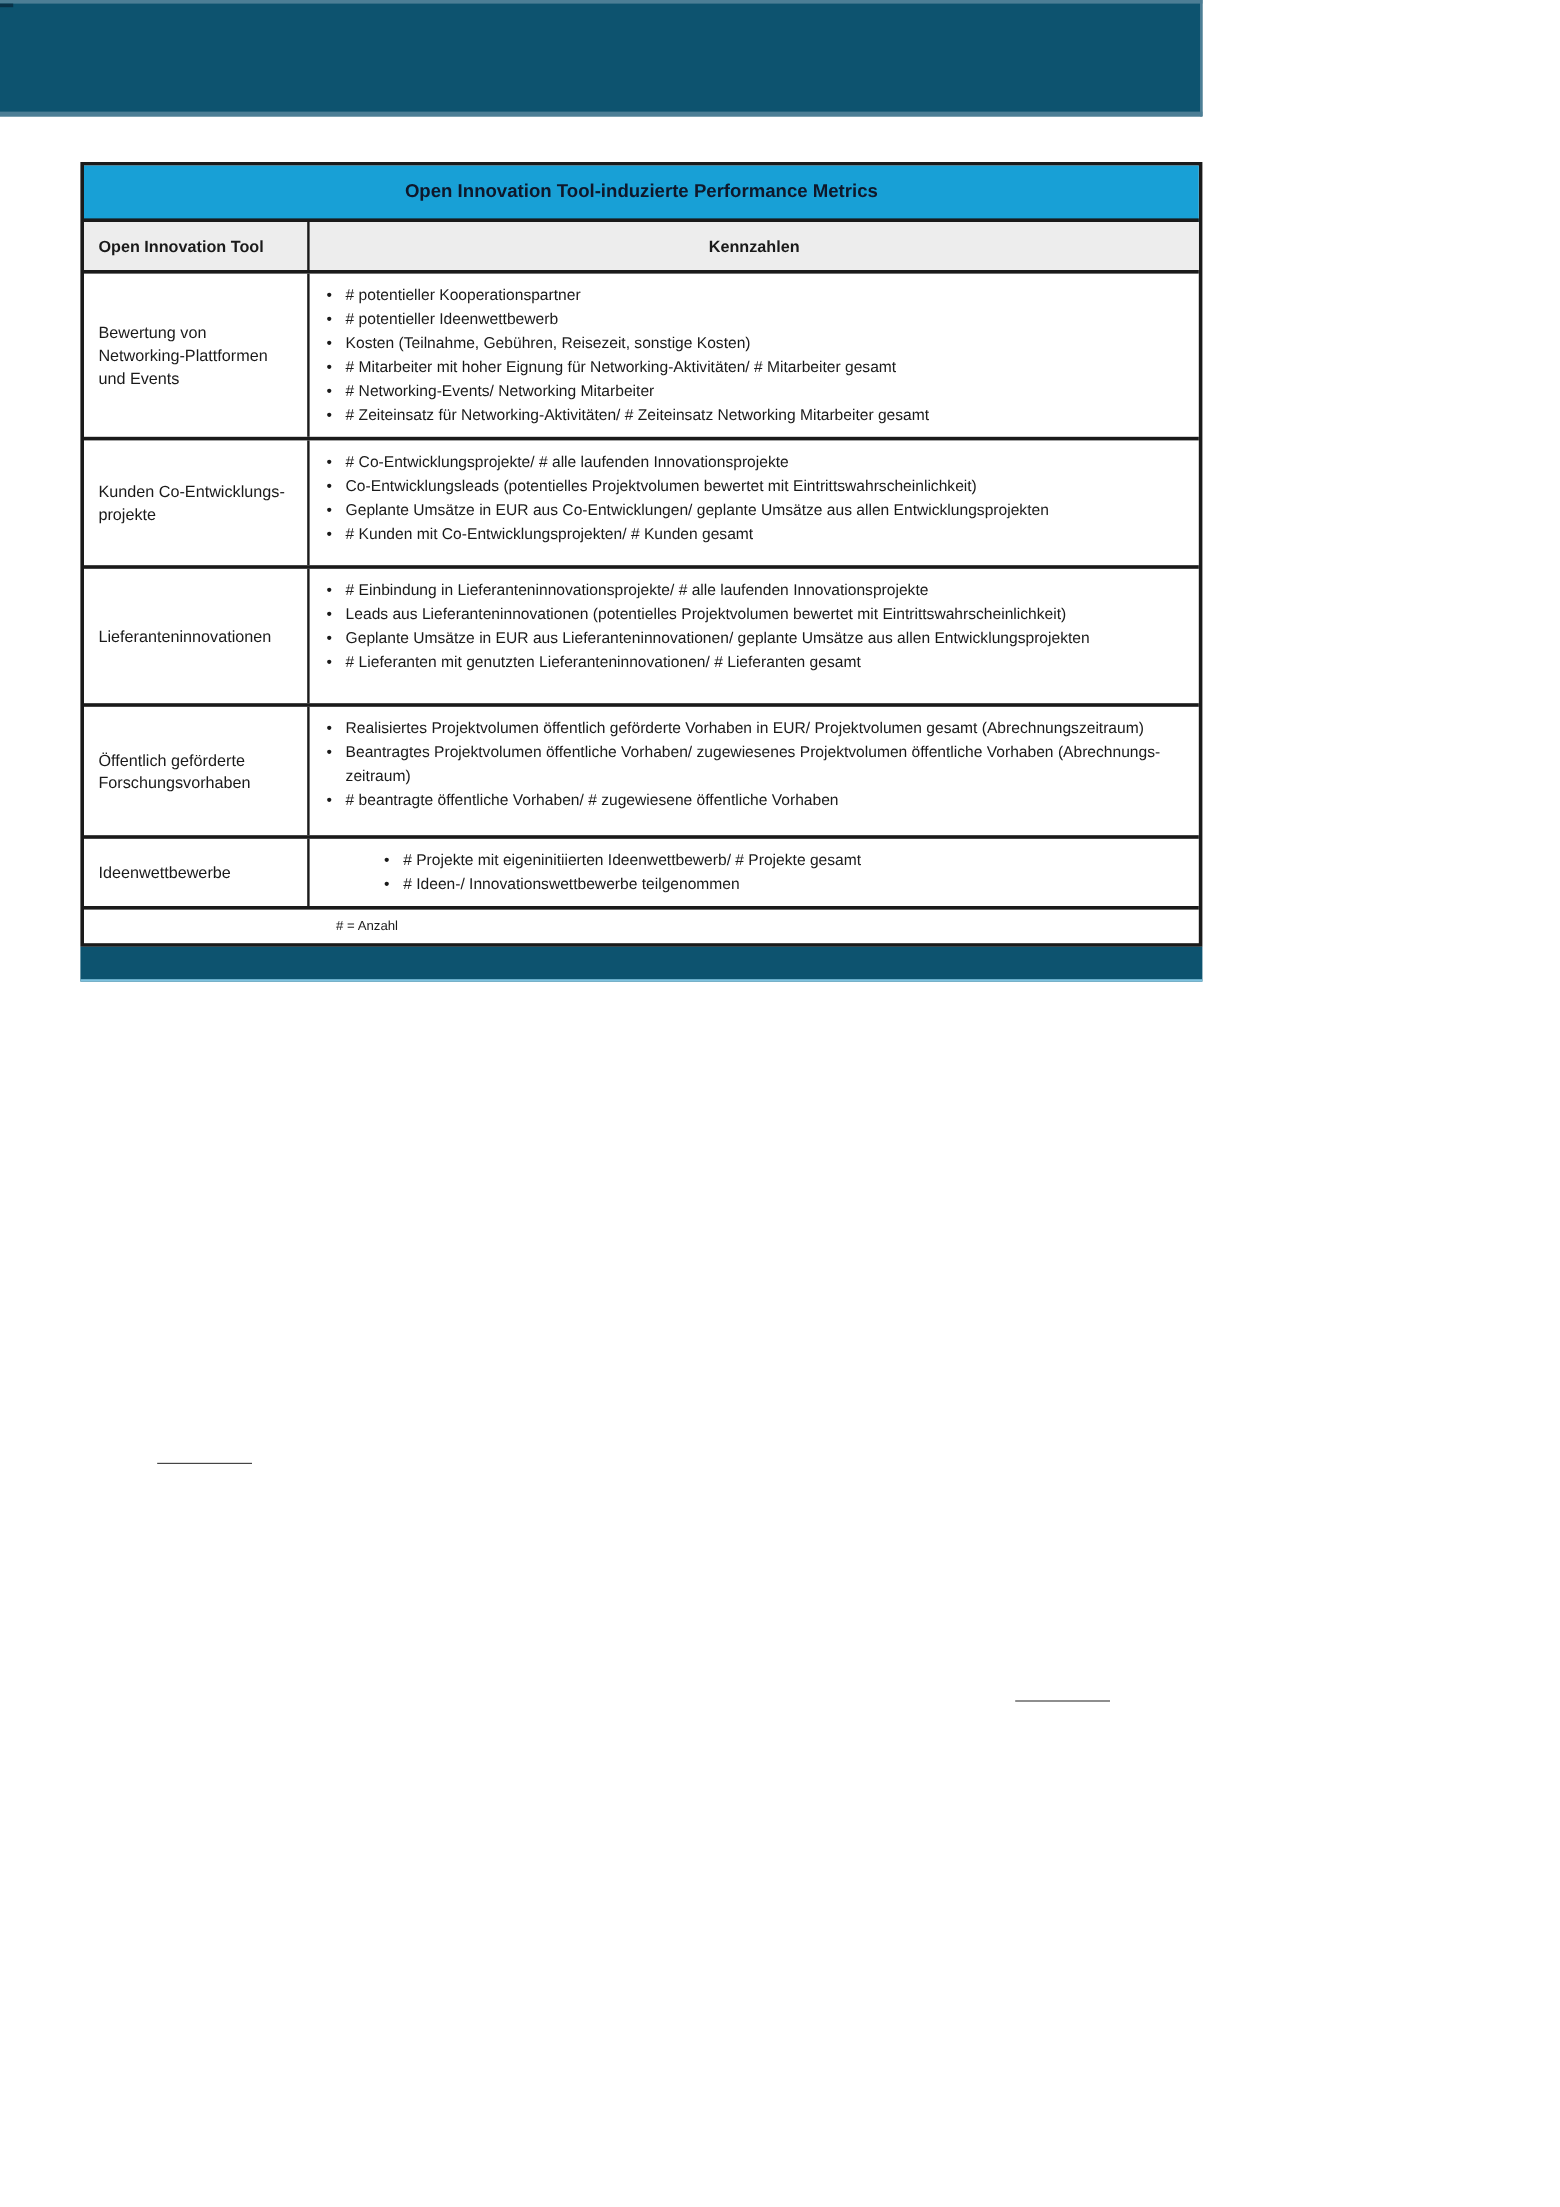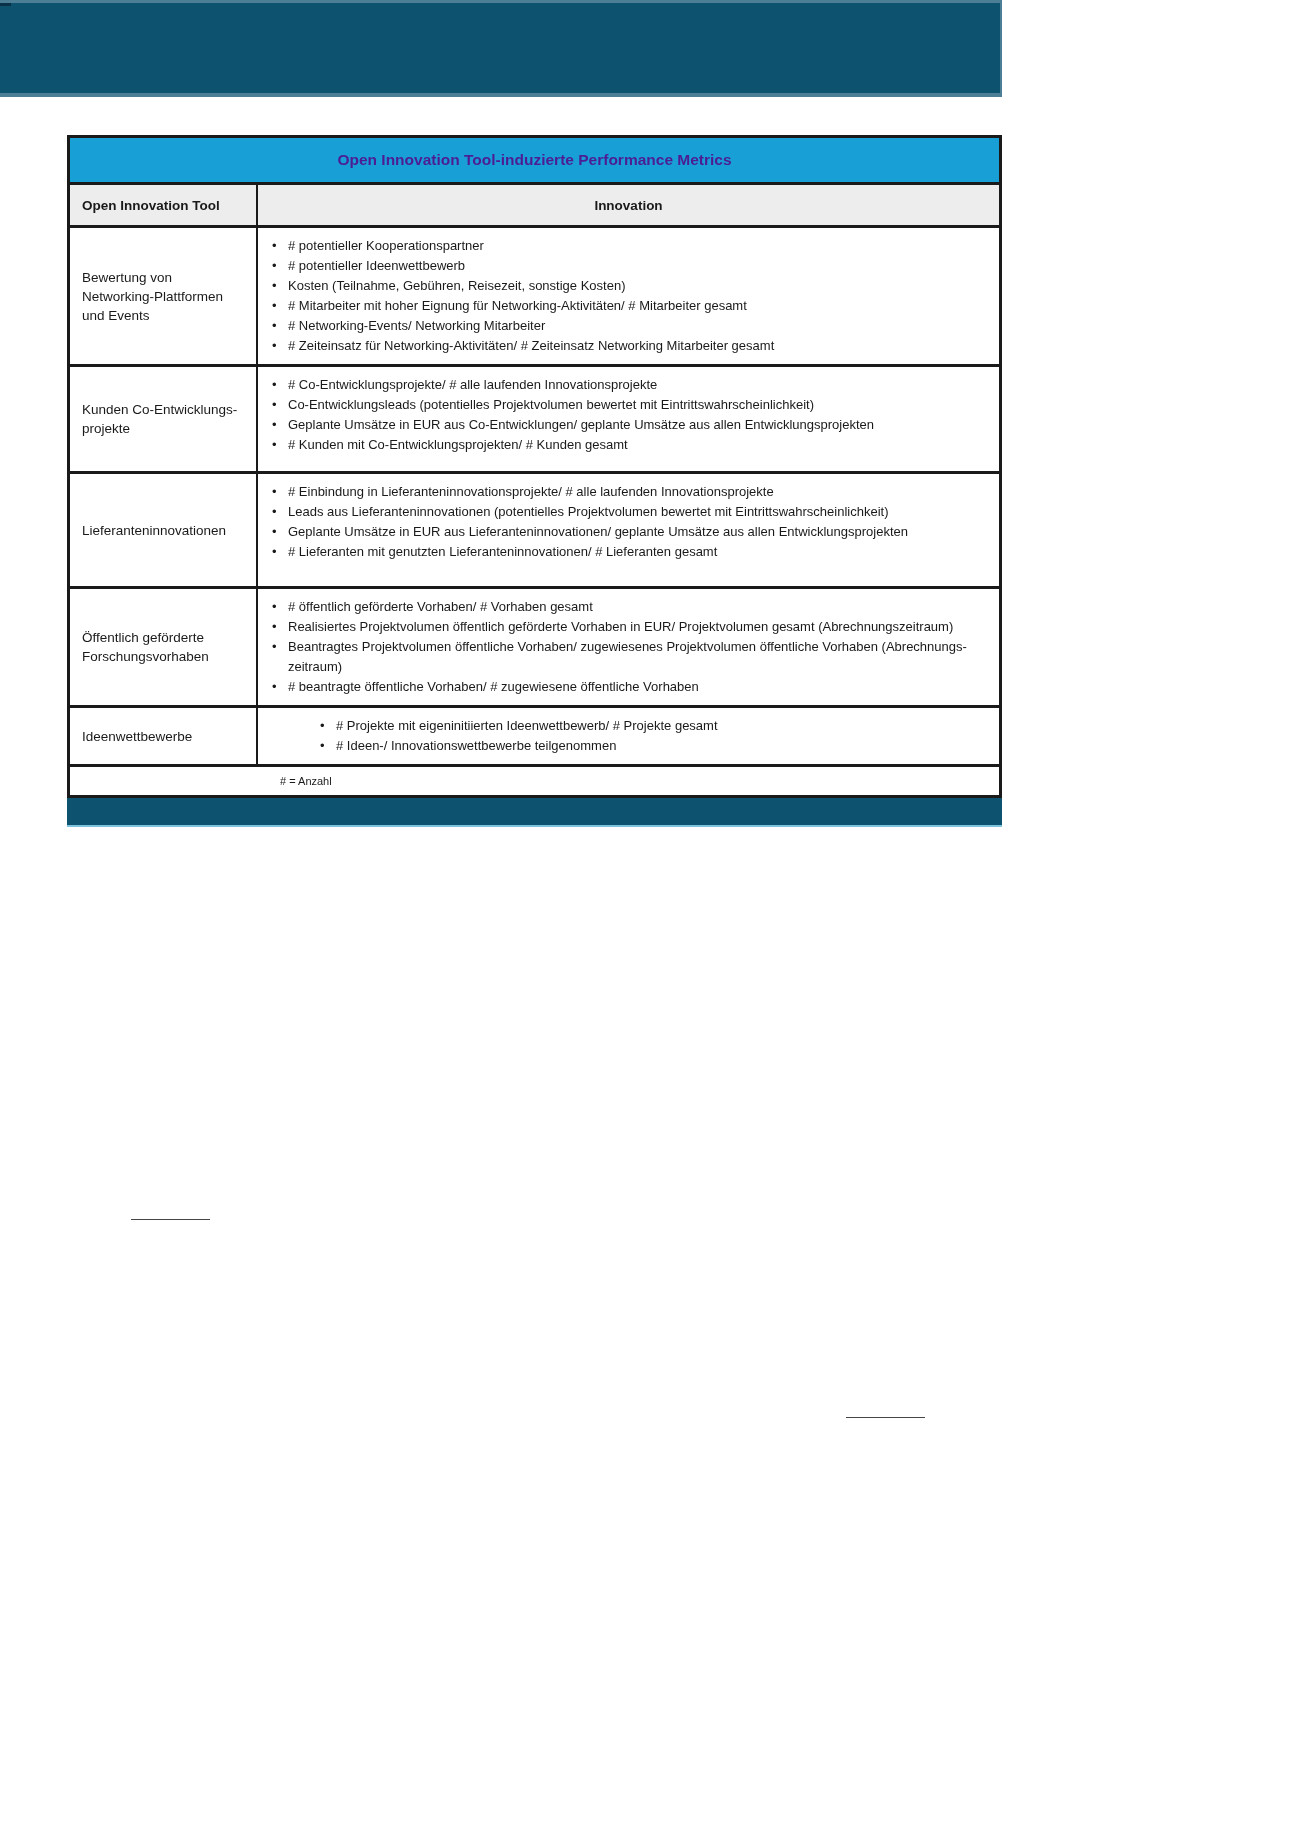--- a/index.html
+++ b/index.html
@@ -33,21 +33,21 @@
   .metrics-table{
     width:100%;
     box-sizing:border-box;
     border:3px solid var(--border_black,#1A1A1A);
     background:#ffffff;
   }
   .table-title{
     height:44px;line-height:44px;
     text-align:center;
     background:var(--title_cyan,#18A0D6);
-    color:#4c1d95;
+    color:#0f172a;
     font-weight:bold;
     font-size:15.5px;
     border-bottom:3px solid var(--border_black,#1A1A1A);
   }
   .table-header{
     display:flex;
     background:var(--header_gray,#EDEDED);
     border-bottom:3px solid var(--border_black,#1A1A1A);
     min-height:40px;
   }
@@ -129,21 +129,21 @@
     <div class="corner-notch"></div>
   </div>
 
   <div class="content">
     <div class="metrics-table">
 
       <div class="table-title">Open Innovation Tool-induzierte Performance Metrics</div>
 
       <div class="table-header">
         <div class="header-cell tool">Open Innovation Tool</div>
-        <div class="header-cell kennzahlen">Innovation</div>
+        <div class="header-cell kennzahlen">Kennzahlen</div>
       </div>
 
       <div id="rows-container">
   <div class="table-row">
     <div class="cell-tool">Bewertung von Networking-Plattformen und Events</div>
     <div class="cell-metrics">
       <ul class="metrics-list">
                 <li># potentieller Kooperationspartner</li>
                 <li># potentieller Ideenwettbewerb</li>
                 <li>Kosten (Teilnahme, Gebühren, Reisezeit, sonstige Kosten)</li>
@@ -175,21 +175,20 @@
                 <li>Geplante Umsätze in EUR aus Lieferanteninnovationen/ geplante Umsätze aus allen Entwicklungsprojekten</li>
                 <li># Lieferanten mit genutzten Lieferanteninnovationen/ # Lieferanten gesamt</li>
               </ul>
     </div>
   </div>
 
   <div class="table-row">
     <div class="cell-tool">Öffentlich geförderte Forschungsvorhaben</div>
     <div class="cell-metrics">
       <ul class="metrics-list">
-                <li># öffentlich geförderte Vorhaben/ # Vorhaben gesamt</li>
                 <li>Realisiertes Projektvolumen öffentlich geförderte Vorhaben in EUR/ Projektvolumen gesamt (Abrechnungszeitraum)</li>
                 <li>Beantragtes Projektvolumen öffentliche Vorhaben/ zugewiesenes Projektvolumen öffentliche Vorhaben (Abrechnungs-zeitraum)</li>
                 <li># beantragte öffentliche Vorhaben/ # zugewiesene öffentliche Vorhaben</li>
               </ul>
     </div>
   </div>
 
   <div class="table-row">
     <div class="cell-tool">Ideenwettbewerbe</div>
     <div class="cell-metrics">

